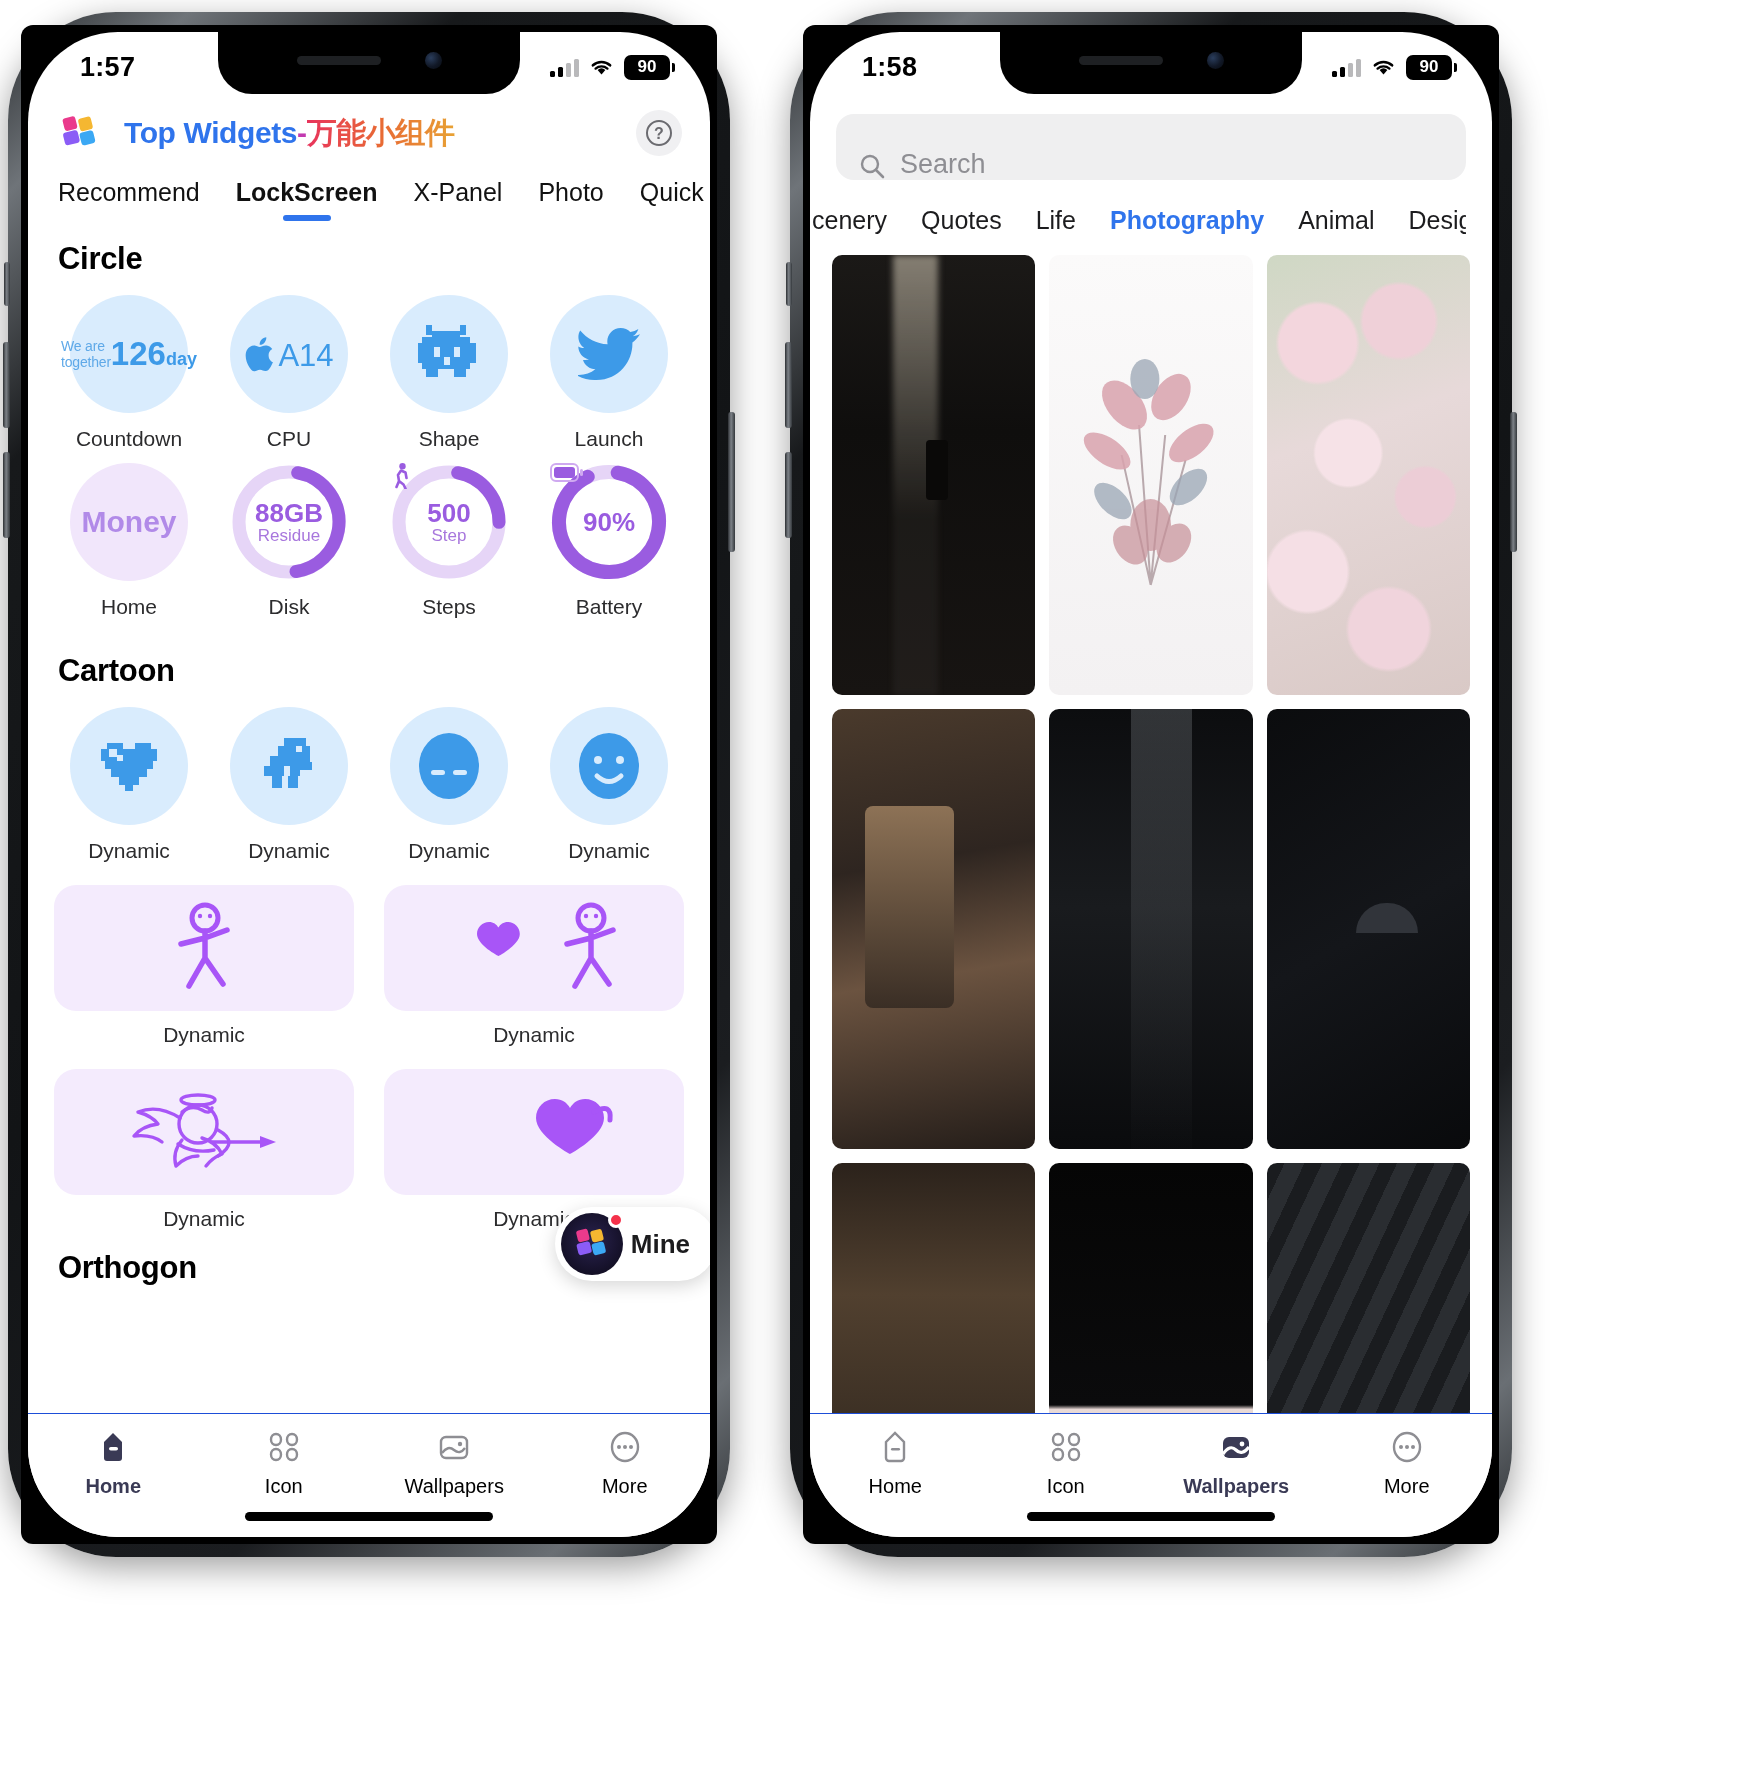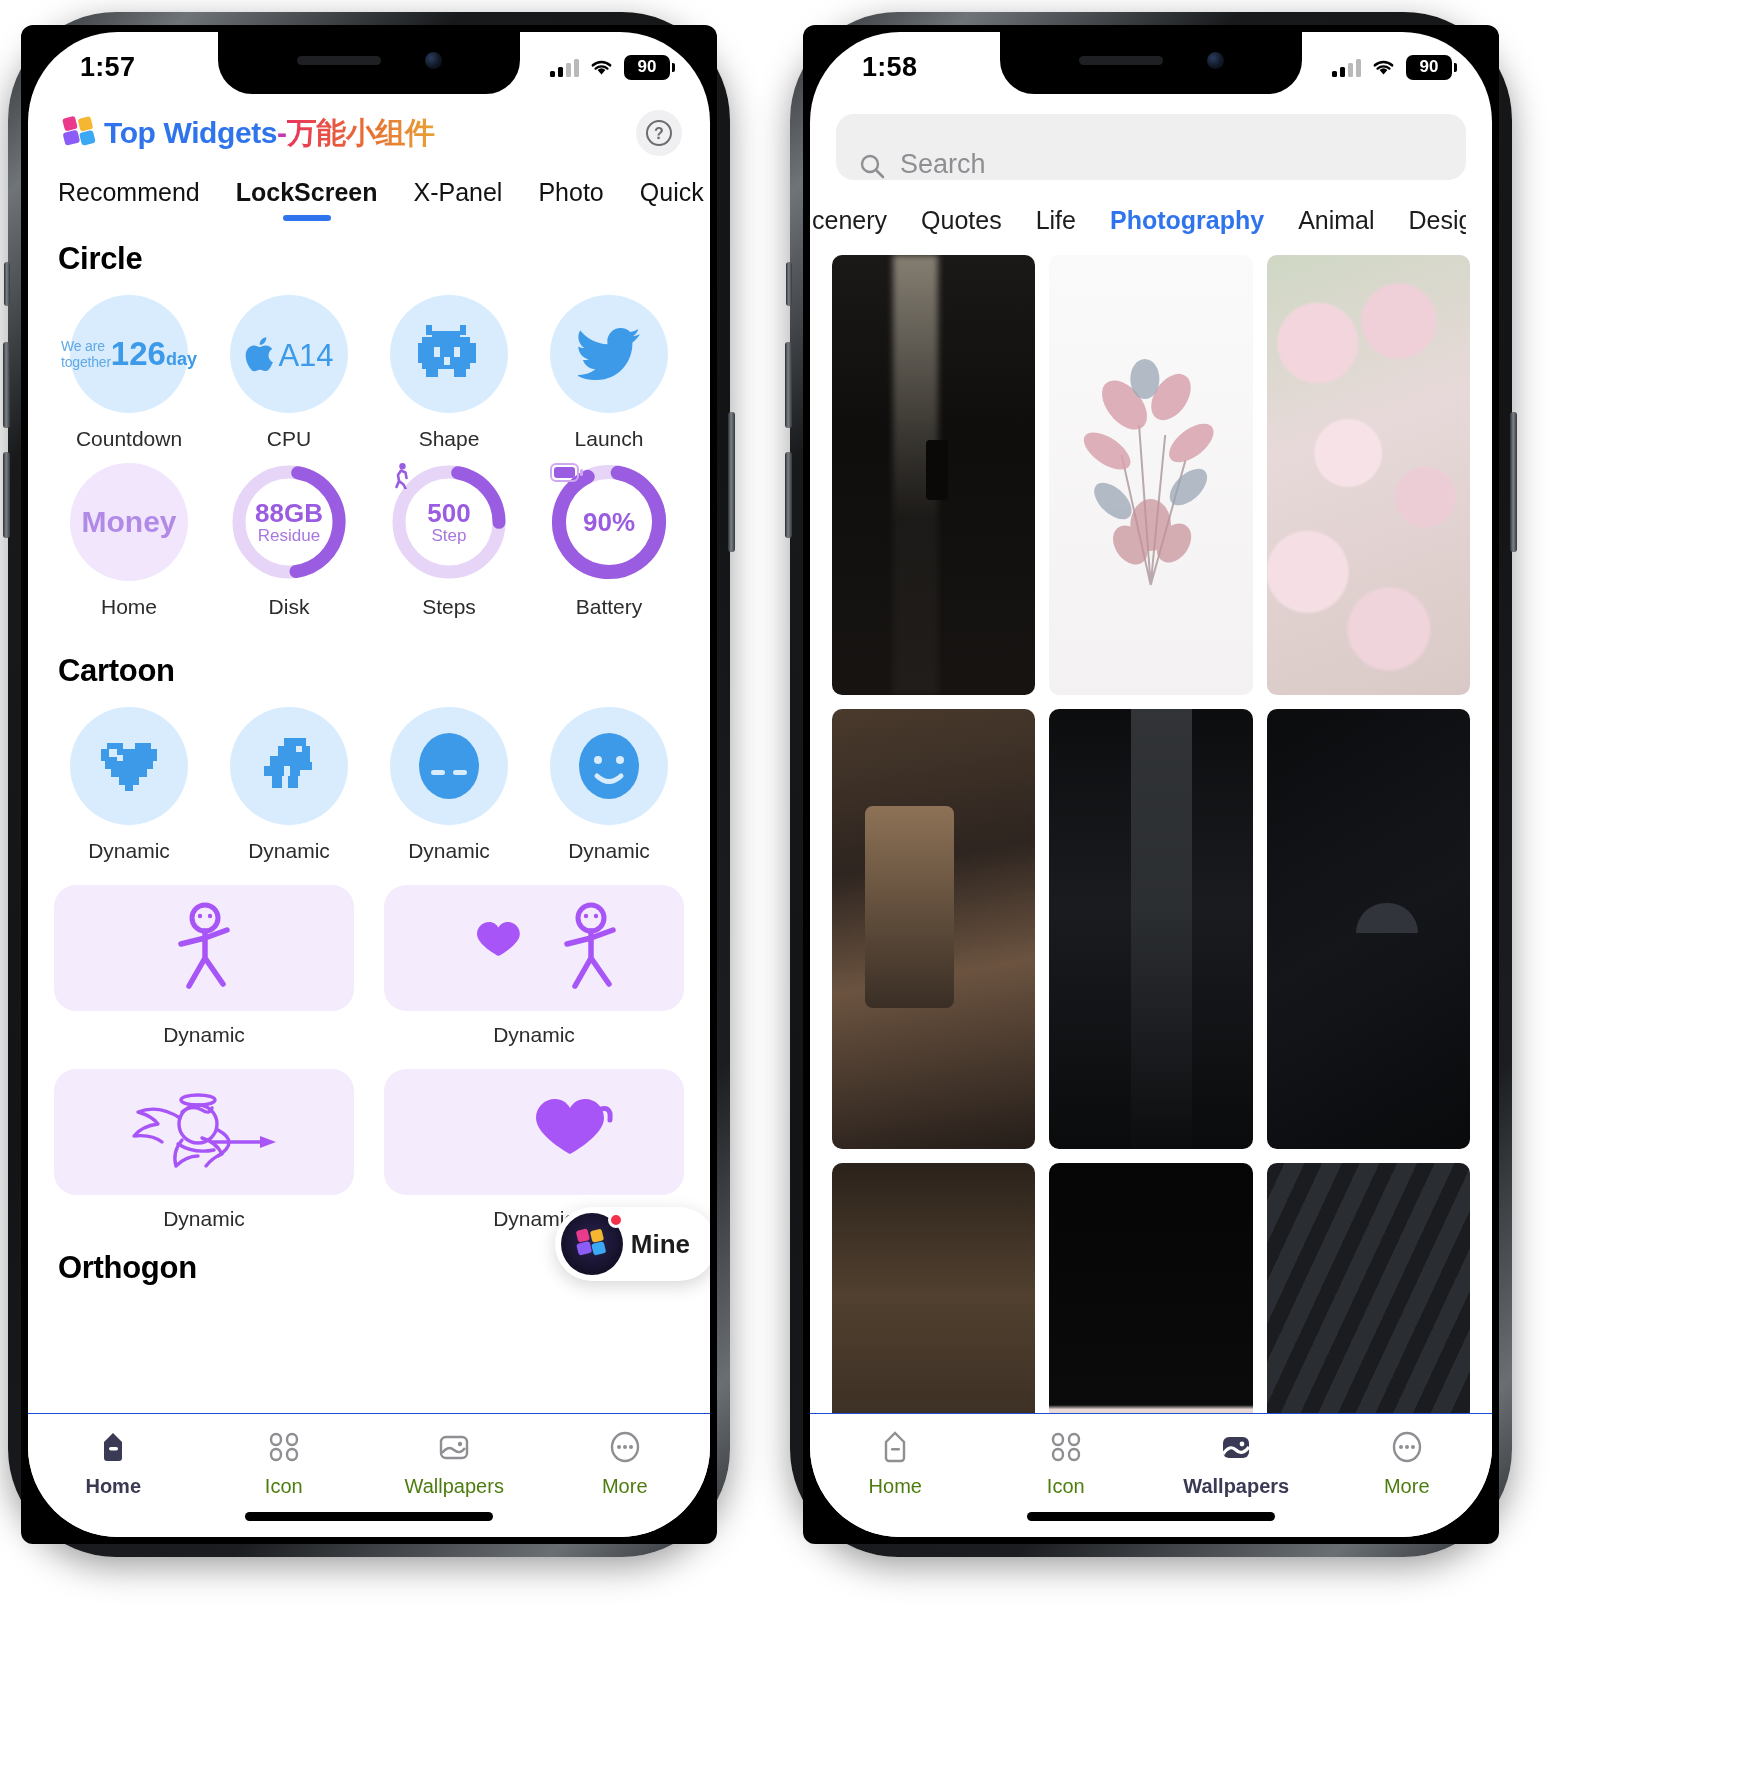--- a/index.html
+++ b/index.html
@@ -76,21 +76,21 @@
   .batt {
     min-width: 46px; height: 25px; border-radius: 7px; background:#000; color:#fff;
     font-size: 17px; font-weight: 700; display:flex; align-items:center; justify-content:center;
     padding: 0 7px; position: relative;
   }
   .batt::after { content:""; position:absolute; right:-5px; top:8px; width:3px; height:9px; background:#000; border-radius:0 2px 2px 0;}
 
   
   .app { position: absolute; inset: 0; display: flex; flex-direction: column; }
   .app-head { padding: 78px 28px 0 30px; display:flex; align-items:center; justify-content:space-between; }
-  .brand { display:flex; align-items:center; gap: 2px; }
+  .brand { display:flex; align-items:center; gap: 22px; }
   .brand-logo { width: 44px; height: 44px; position: relative; }
   .brand-title { font-size: 30px; font-weight: 800; letter-spacing: -.4px; white-space: nowrap; }
   .help-btn {
     width: 46px; height: 46px; border-radius: 50%; background:#f0f0f2;
     display:flex; align-items:center; justify-content:center;
   }
 
   .tabs {
     display:flex; align-items:flex-start; gap: 36px; padding: 22px 0 0 30px;
     font-size: 25px; color:#111; white-space: nowrap; overflow:hidden;
@@ -149,21 +149,21 @@
   }
   .mine-dot { position:absolute; top:-1px; right:-1px; width:16px; height:16px; border-radius:50%; background:#f4314a; border:3px solid #fff; }
   .mine-label { font-size: 26px; font-weight: 600; color:#1c1c1e; }
 
   
   .tabbar {
     height: 124px; border-top: 1px solid #1d4ed8; background:#fff;
     display:flex; align-items:flex-start; padding-top: 14px; z-index: 20;
   }
   .tb-item { flex:1; display:flex; flex-direction:column; align-items:center; gap: 9px; }
-  .tb-label { font-size: 20px; color:#4d7c0f; }
+  .tb-label { font-size: 20px; color:#000000; }
   .tb-item.active .tb-label { color:#3a3a55; font-weight:700; }
   .homebar { position:absolute; bottom: 16px; left:50%; transform:translateX(-50%);
     width: 248px; height: 9px; border-radius: 6px; background:#000; z-index:21;}
 
   
   .wp-head { padding: 82px 26px 0 26px; }
   .search {
     height: 66px; border-radius: 18px; background:#efeff0;
     display:flex; align-items:flex-end; gap: 14px; padding: 0 22px;
   }

